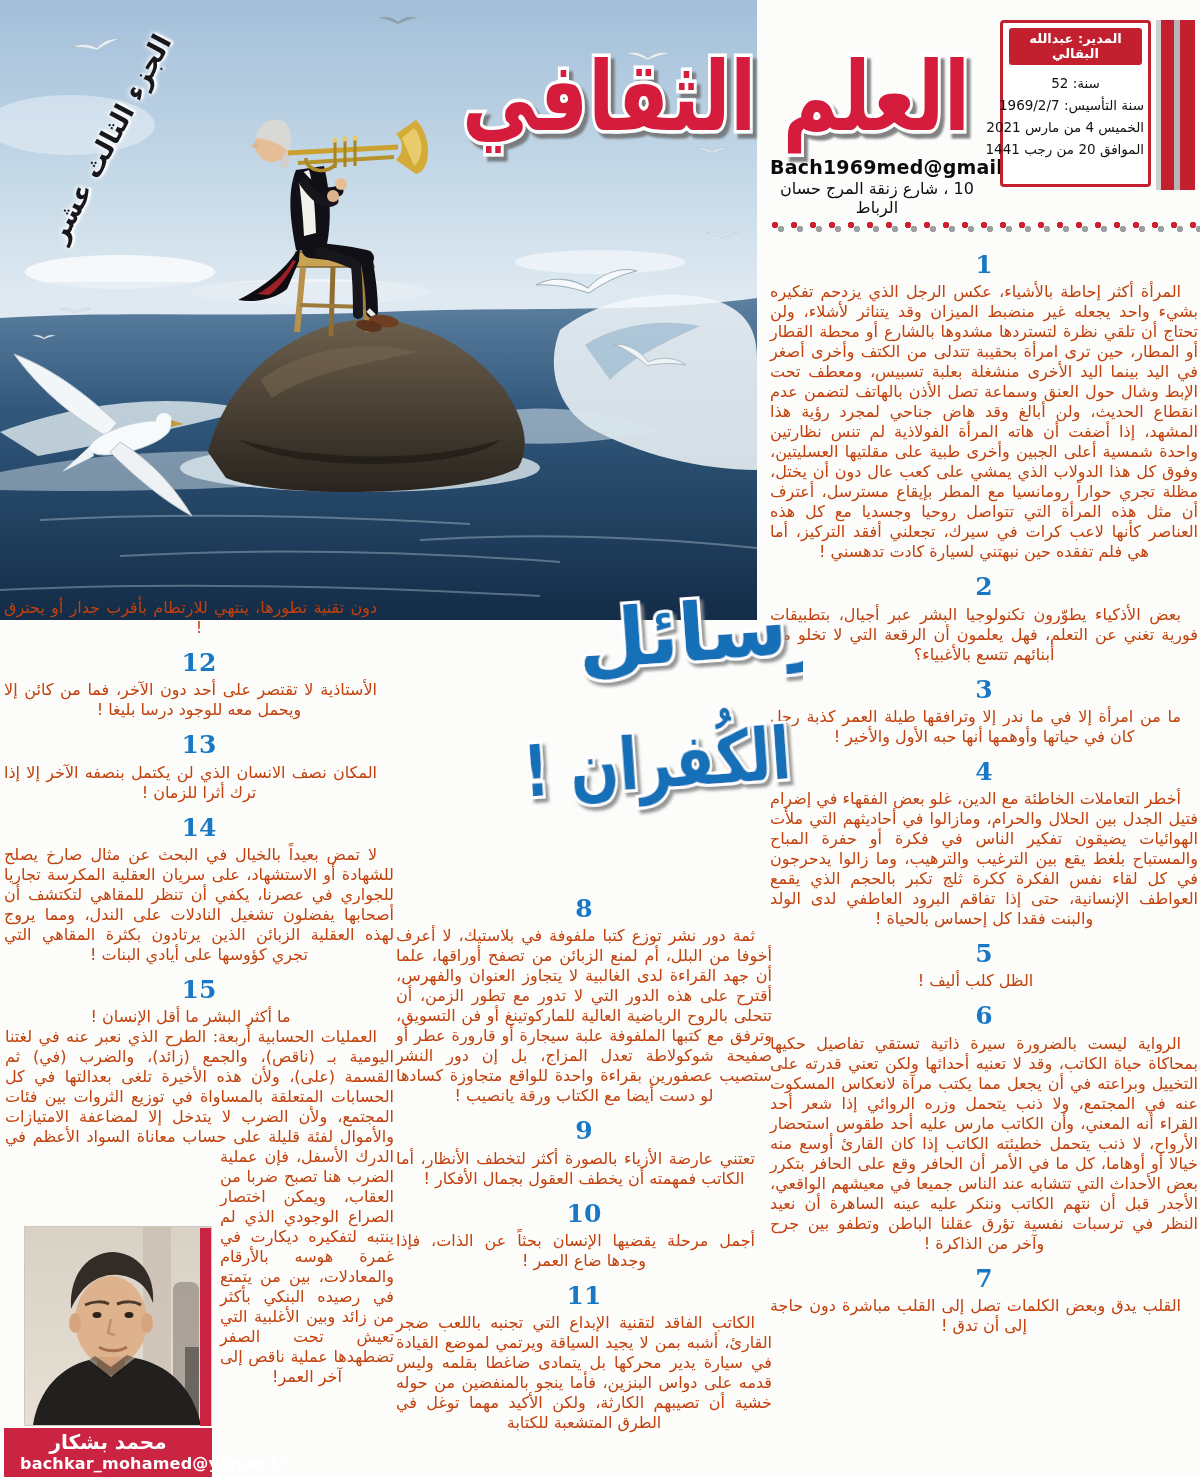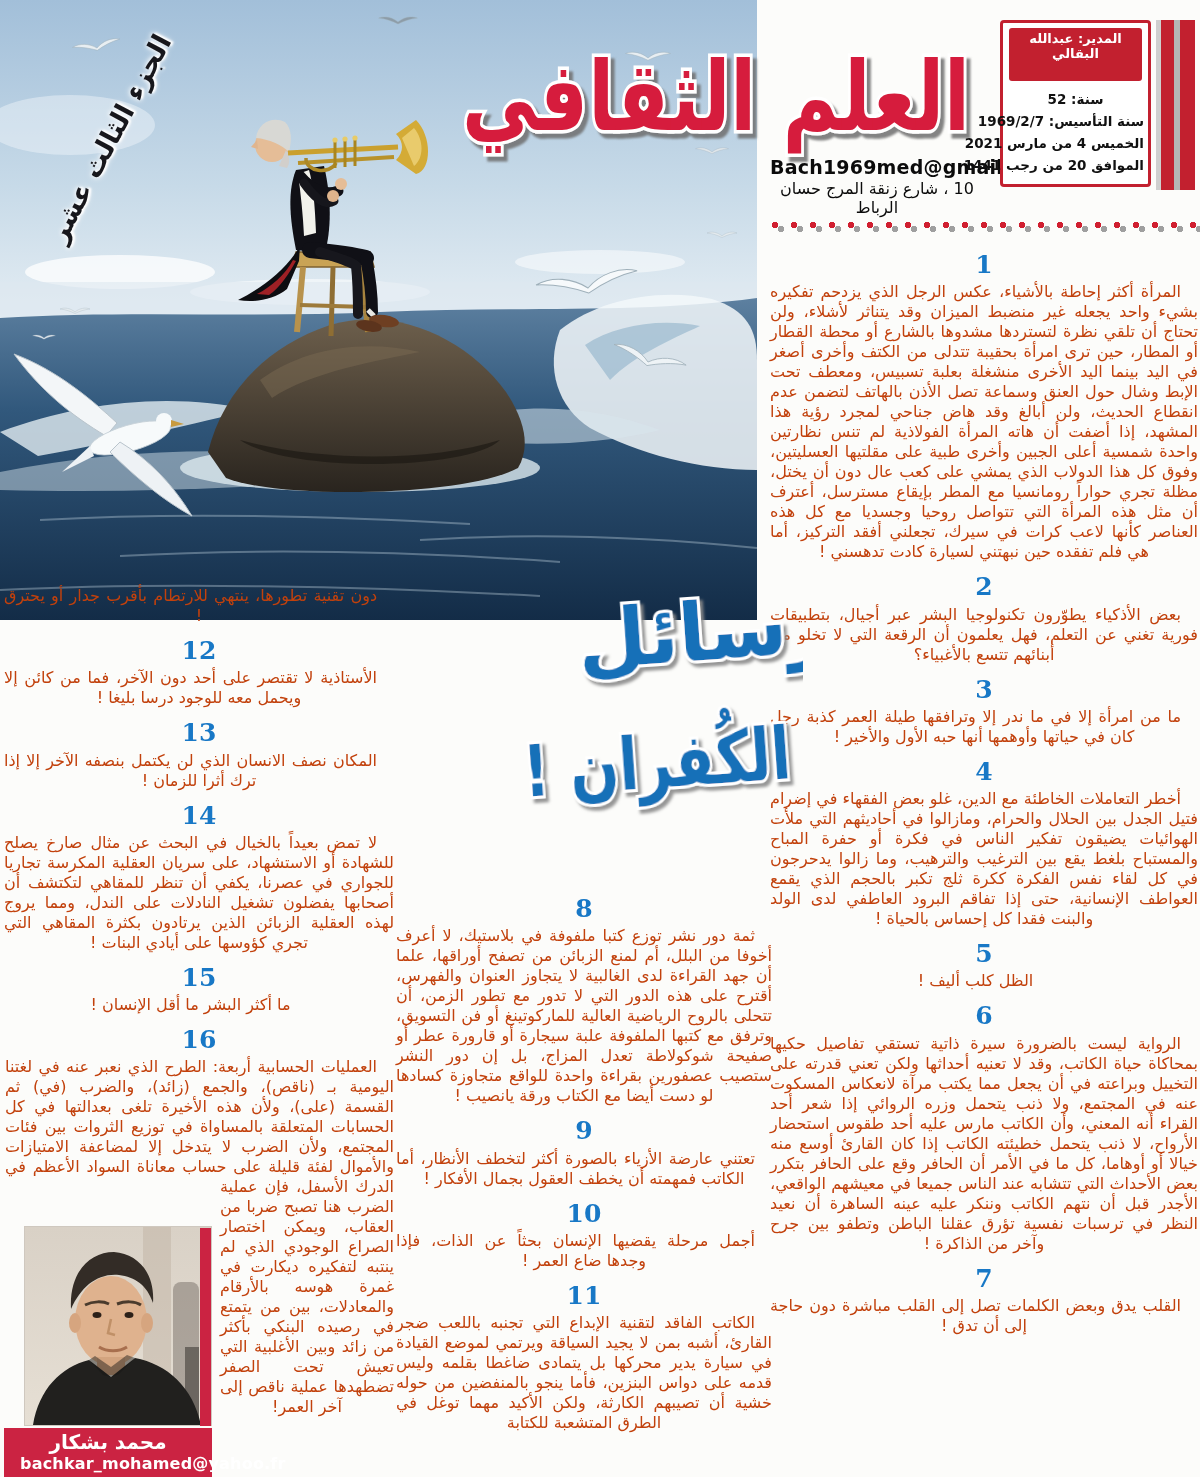--- a/index.html
+++ b/index.html
@@ -16,38 +16,38 @@
 
   
   .masthead{position:absolute;left:448px;top:0;z-index:3}
   .contact{position:absolute;left:770px;top:156px;width:214px;text-align:center;z-index:3;color:#0b0b0b}
   .contact .email{font-weight:bold;font-size:19px;direction:ltr;letter-spacing:.2px}
   .contact .addr{font-weight:normal;font-size:16px;margin-top:1px}
 
   .info-box{position:absolute;left:1000px;top:20px;width:151px;height:167px;border:3px solid #c2202f;
     border-radius:4px;background:#fff;z-index:3;padding:5px 4px;text-align:center}
   .info-box .dir-head{background:#c2202f;color:#fff;font-size:13px;font-weight:bold;border-radius:3px;
-    padding:3px 2px 20px;margin:0 2px 8px}
-  .info-box .line{font-size:13.5px;font-weight:bold;color:#111;line-height:1.62;white-space:nowrap}
+    padding:3px 2px 4px;margin:0 2px 8px}
+  .info-box .line{font-size:13.5px;font-weight:normal;color:#111;line-height:1.62;white-space:nowrap}
 
   .side-bars{position:absolute;left:1155px;top:20px;width:40px;height:170px;z-index:3;
     background:linear-gradient(to left,#c2202f 0 15px,#b5b5b5 15px 21px,#c2202f 21px 34px,#cfcfcf 34px 39px,transparent 39px)}
 
   .dots{position:absolute;left:770px;top:220px;width:430px;height:14px;z-index:3;
     background-image:radial-gradient(3.3px 3.3px at 5px 5px,#d01f30 98%,transparent),
                      radial-gradient(3.3px 3.3px at 11px 9px,#9f9f9f 98%,transparent);
     background-size:19px 14px,19px 14px;background-repeat:repeat-x}
 
   .headline{position:absolute;left:498px;top:562px;z-index:3}
 
   
   .col{position:absolute;z-index:2;color:#0e0e0e}
   .col-right{left:770px;top:240px;width:428px}
   .col-mid{left:396px;top:884px;width:376px}
-  .col-left{left:4px;top:584px;width:390px;height:859px}
+  .col-left{left:4px;top:596px;width:390px;height:859px}
   .sec-num{font-family:"DejaVu Serif",serif;font-weight:bold;color:#1878c6;font-size:25px;
     text-align:center;line-height:1.05;margin:12px 0 4px}
   .sec-text{font-size:16px;line-height:20px;text-align:justify;text-align-last:center;
     -moz-text-align-last:center;text-indent:17px;color:#c2410c}
   .cont{margin-top:2px}
   .fl-spacer{float:left;width:1px;height:126px}
   .fl-block{float:left;clear:left;width:216px;height:300px}
 
   
   .author-card{position:absolute;left:4px;top:1226px;width:208px;z-index:3}
@@ -291,21 +291,20 @@
           <div class="sec-num">14</div>
           <p class="sec-text">لا تمض بعيداً بالخيال في البحث عن مثال صارخ يصلح للشهادة أو الاستشهاد، على سريان العقلية المكرسة تجاريا للجواري في عصرنا، يكفي أن تنظر للمقاهي لتكتشف أن أصحابها يفضلون تشغيل النادلات على الندل، ومما يروج لهذه العقلية الزبائن الذين يرتادون بكثرة المقاهي التي تجري كؤوسها على أيادي البنات !</p>
         </section>
 
         <section class="sec">
           <div class="sec-num">15</div>
           <p class="sec-text">ما أكثر البشر ما أقل الإنسان !</p>
         </section>
       </div>
     <section class="sec">
-      <div class="sec-num">16</div>
       <div class="sec-text">
         <span class="fl-spacer"></span>
         <span class="fl-block"></span>
         <span>العمليات الحسابية أربعة: الطرح الذي نعبر عنه في لغتنا اليومية بـ (ناقص)، والجمع (زائد)، والضرب (في) ثم القسمة (على)، ولأن هذه الأخيرة تلغى بعدالتها في كل الحسابات المتعلقة بالمساواة في توزيع الثروات بين فئات المجتمع، ولأن الضرب لا يتدخل إلا لمضاعفة الامتيازات والأموال لفئة قليلة على حساب معاناة السواد الأعظم في الدرك الأسفل، فإن عملية الضرب هنا تصبح ضربا من العقاب، ويمكن اختصار الصراع الوجودي الذي لم ينتبه لتفكيره ديكارت في غمرة هوسه بالأرقام والمعادلات، بين من يتمتع في رصيده البنكي بأكثر من زائد وبين الأغلبية التي تعيش تحت الصفر تضطهدها عملية ناقص إلى آخر العمر!</span>
       </div>
     </section>
   </div>
 
   <div class="author-card">
     <div class="author-photo">

